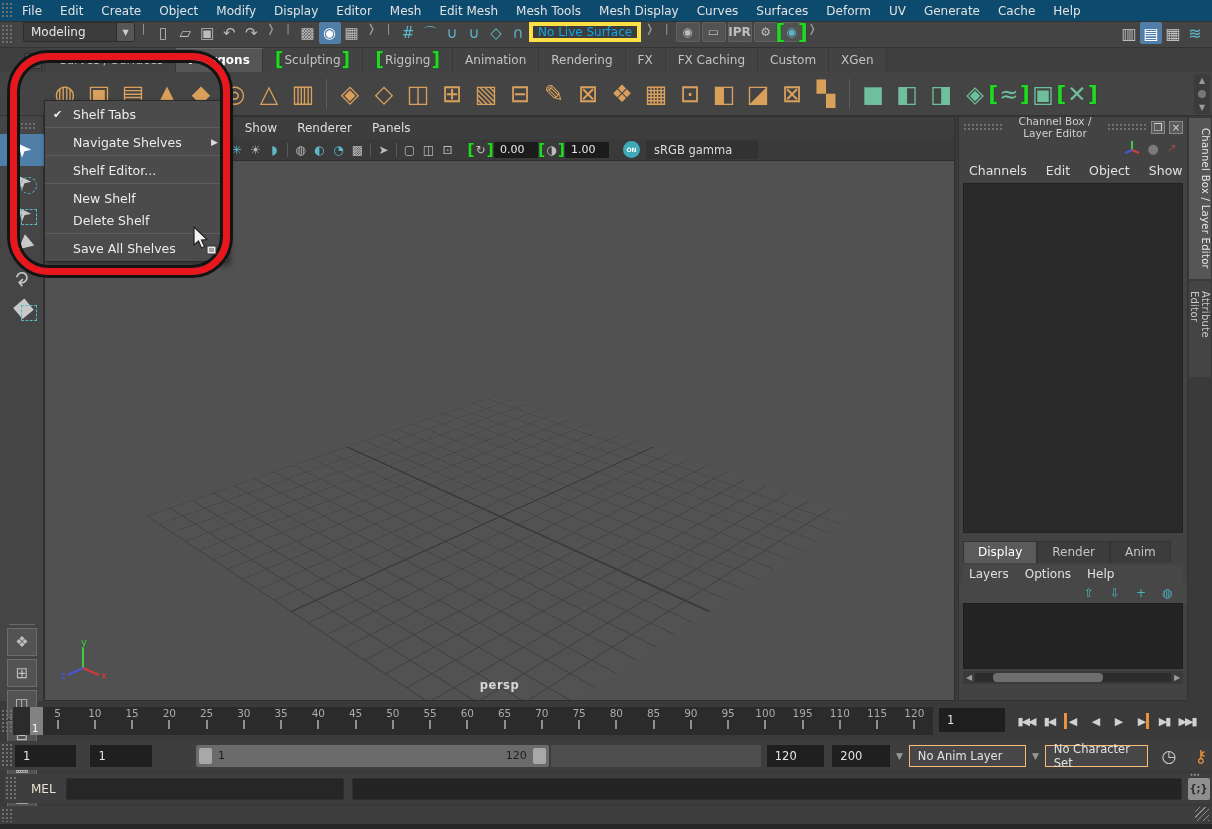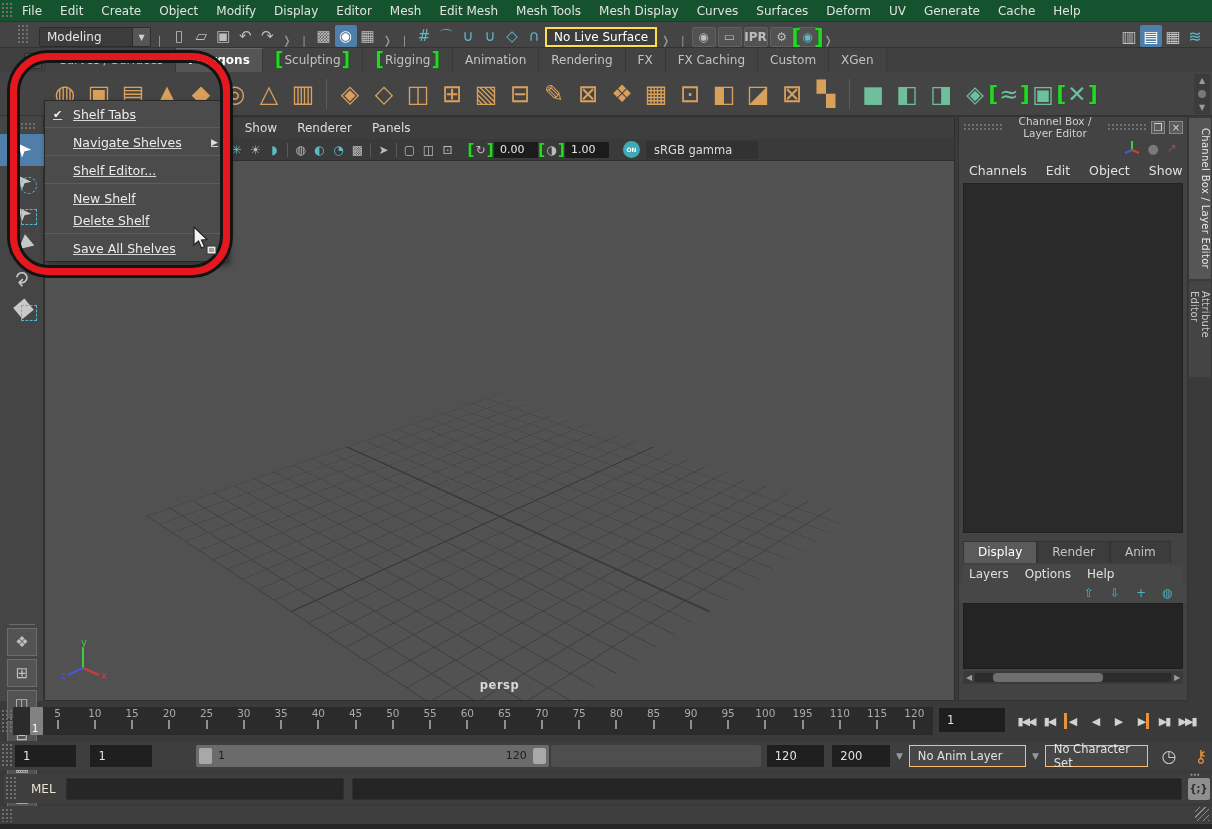--- a/index.html
+++ b/index.html
@@ -9,46 +9,46 @@
   .abs { position:absolute; }
   #app { position:relative; width:1212px; height:829px; background:#3a3a3a; }
 
   
   .dots { width:11px; align-self:stretch; margin:2px 1px;
     background-image:radial-gradient(#6f6f6f 1px, transparent 1.2px);
     background-size:4px 4px; }
   .hdots { height:8px; background-image:radial-gradient(#6f6f6f 1px, transparent 1.2px); background-size:4px 4px; }
 
   
-  #menubar { left:0; top:0; width:1212px; height:22px; background:#14532d;
+  #menubar { left:0; top:0; width:1212px; height:22px; background:#0c4a6e;
     display:flex; align-items:center; border-bottom:1px solid #323232; }
   #menubar .menu-item { padding:3px 9px; color:#e2e2e2; font-size:12px; cursor:default; }
 
   
   #statusline { left:0; top:22px; width:1212px; height:26px; background:#444;
-    display:flex; align-items:flex-end; border-bottom:1px solid #333;padding-left:16px; }
+    display:flex; align-items:flex-start; border-bottom:1px solid #333; }
   .vsep { width:1px; height:18px; background:#5a5a5a; margin:0 4px; }
   .collapser { color:#9a9a9a; font-size:11px; padding:0 4px; }
   #menuset { width:112px; height:20px; margin-left:10px; background:#3c3c3c; border:1px solid #2c2c2c;
     display:flex; align-items:center; border-radius:2px; }
   #menuset .msval { flex:1; padding-left:7px; font-size:12px; color:#e6e6e6; }
   #menuset .msarrow { width:18px; height:18px; background:#565656; display:flex; align-items:center; justify-content:center;
     font-size:8px; color:#cfcfcf; border-left:1px solid #2c2c2c; }
   .ico { width:22px; height:22px; display:inline-flex; align-items:center; justify-content:center;
     font-size:15px; color:#bdbdbd; border-radius:2px; position:relative; }
   .ico.active { background:#4f7ea8; color:#fff; }
   .ico.teal { color:#5fb8c9; }
   .ico.text { font-size:8px; font-weight:bold; letter-spacing:0; }
   .ico.render-style { background:#525252; border:1px solid #616161; width:24px; height:20px; font-size:12px; }
   .bracketed::before, .bracketed::after { color:#23d823; font-weight:bold; font-size:22px; line-height:1;
     text-shadow:0 0 1px #052805; }
   .bracketed::before { content:"["; margin-right:1px; }
   .bracketed::after  { content:"]"; margin-left:1px; }
-  #livesurface { width:112px; height:20px; background:#3c3c3c; border:2px solid #fde047;
-    display:flex; align-items:center; justify-content:center; color:#ffffff; font-size:12px; }
+  #livesurface { width:112px; height:20px; background:#3c3c3c; border:4px solid #fde047;
+    display:flex; align-items:center; justify-content:center; color:#0ea5e9; font-size:12px; }
   #statusright { margin-left:auto; display:flex; align-items:center; margin-right:6px; }
   #statusright .ico { font-size:16px; }
 
   
   #shelftabs { left:0; top:48px; width:1212px; height:24px; background:#3f3f3f; display:flex; align-items:flex-end; }
   #shelfmenubtn { width:18px; height:16px; margin:0 4px 3px 24px; background:#4a4a4a; border:1px solid #303030;
     color:#c0c0c0; font-size:9px; display:flex; align-items:center; justify-content:center; }
   .shelf-tab { padding:4px 12px 5px; color:#c3c3c3; font-size:12px; background:#434343;
     border-right:1px solid #383838; display:flex; align-items:center; height:24px;justify-content:center; }
   .shelf-tab.active { background:#555; color:#fff; font-weight:bold; border-top:1px solid #6a6a6a; }
@@ -188,21 +188,21 @@
   #scripted::before { content:"⋯"; position:absolute; top:-9px; left:2px; color:#8f8f8f; font-size:10px; }
 
   
   #helprow { left:0; top:806px; width:1212px; height:18px; background:#3e3e3e; display:flex; align-items:center; }
   #bottomstrip { left:0; top:824px; width:1212px; height:5px; background:#262626; }
   #resizegrip { position:absolute; right:3px; top:807px; width:14px; height:14px;
     background:repeating-linear-gradient(135deg, transparent 0 3px, #8a8a8a 3px 4px); }
 
   
   #ctxmenu { left:44px; top:100px; width:184px; background:#4b4b4b; border:1px solid #2a2a2a;
-    box-shadow:2px 3px 6px rgba(0,0,0,.45); z-index:40; padding:2px 0;text-decoration:underline; }
+    box-shadow:2px 3px 6px rgba(0,0,0,.45); z-index:40; padding:2px 0; }
   .cm-item { height:22px; display:flex; align-items:center; position:relative; padding-left:8px; }
   .cm-check { width:20px; color:#f0f0f0; font-size:11px; }
   .cm-item.checked .cm-check::before { content:"✔"; }
   .cm-label { flex:1; font-size:12.5px; color:#ececec; }
   .cm-arrow { width:16px; color:#dcdcdc; font-size:9px; }
   .cm-item.submenu .cm-arrow::before { content:"▶"; }
   .cm-item.highlighted { background:#5285a6; }
   .cm-item.sep_after { border-bottom:1px solid #5d5d5d; margin-bottom:3px; padding-bottom:2px; height:25px; }
 
   

